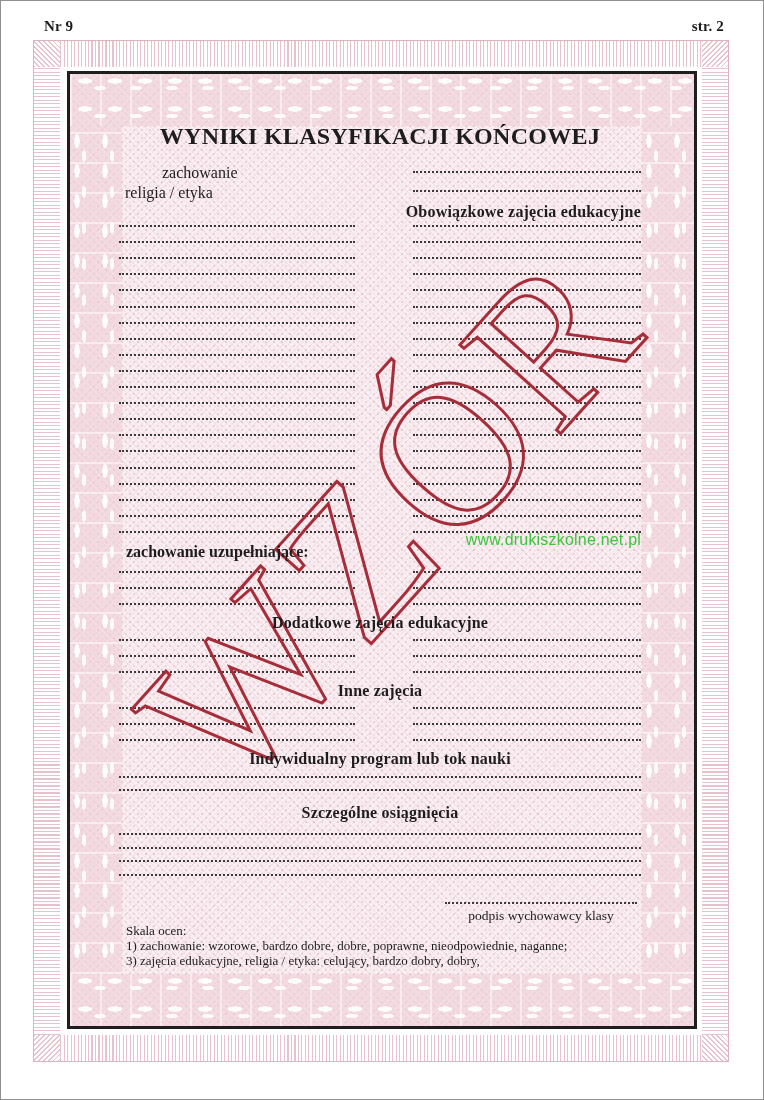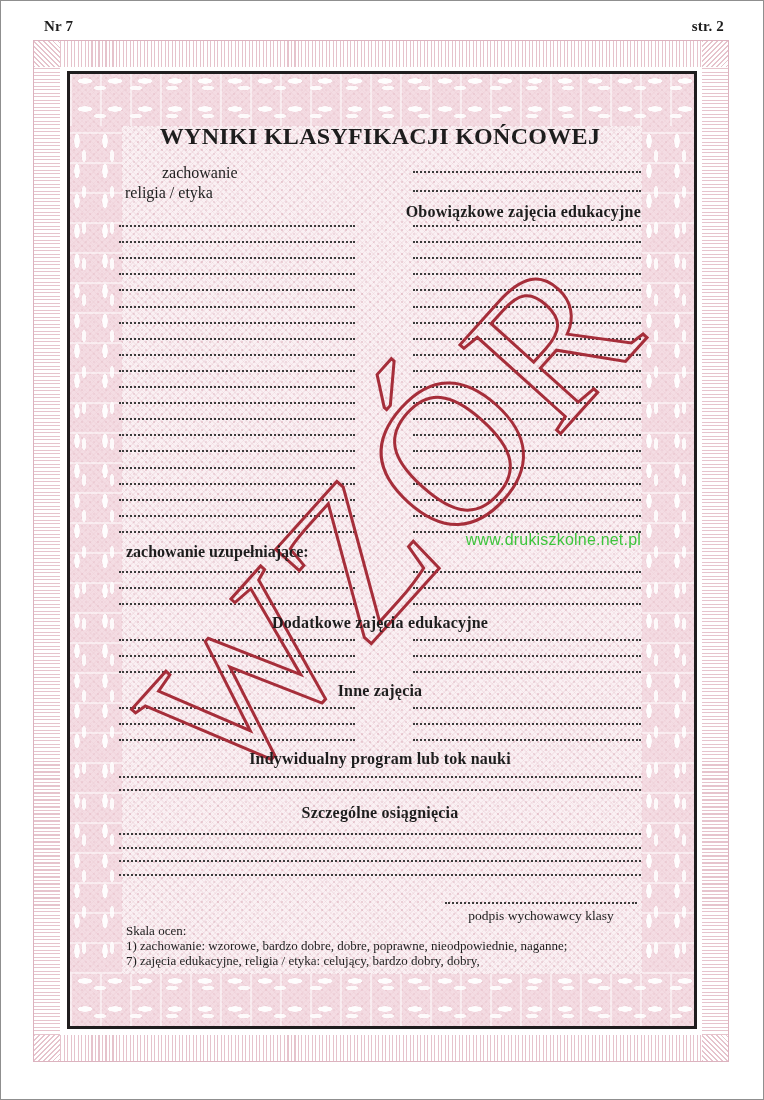--- a/index.html
+++ b/index.html
@@ -89,21 +89,21 @@
     position:absolute;z-index:5;left:119px;width:522px;top:531px;text-align:right;
     font-family:"Liberation Sans", sans-serif;font-size:16px;letter-spacing:.2px;
     opacity:.92;
   }
 </style>
 </head>
 <body>
 
 <div class="page">
 
-  <div class="corner-label nr txt">Nr 7</div>
+  <div class="corner-label nr txt">Nr 9</div>
   <div class="corner-label str txt">str. 2</div>
 
   <div class="band">
     <div class="strip top"></div>
     <div class="strip bottom"></div>
     <div class="strip left"></div>
     <div class="strip right"></div>
     <div class="corner tl"></div>
     <div class="corner tr"></div>
     <div class="corner bl"></div>
@@ -123,21 +123,21 @@
   <div class="txt sec obow">Obowiązkowe zajęcia edukacyjne</div>
   <div class="txt przedm">zachowanie uzupełniające:</div>
   <div class="txt sec dodat">Dodatkowe zajęcia edukacyjne</div>
   <div class="txt sec inne">Inne zajęcia</div>
   <div class="txt sec indyw">Indywidualny program lub tok nauki</div>
   <div class="txt sec szcz">Szczególne osiągnięcia</div>
 
   <div class="txt podpis">podpis wychowawcy klasy</div>
   <div class="txt fn t">Skala ocen:</div>
   <div class="txt fn l1">1) zachowanie: wzorowe, bardzo dobre, dobre, poprawne, nieodpowiednie, naganne;</div>
-  <div class="txt fn l2">7) zajęcia edukacyjne, religia / etyka: celujący, bardzo dobry, dobry,</div>
+  <div class="txt fn l2">3) zajęcia edukacyjne, religia / etyka: celujący, bardzo dobry, dobry,</div>
 
   <div class="wzor" style="-webkit-text-stroke: 3px rgb(166, 46, 58);">WZÓR</div>
   <div class="wm-url" style="color: rgb(46, 194, 46);">www.drukiszkolne.net.pl</div>
 
   <div id="lines-layer">
       <div class="dotline" style="top: 171px; left: 413px; width: 228px;"></div>
       <div class="dotline" style="top: 190px; left: 413px; width: 228px;"></div>
       <div class="dotline" style="top: 225px; left: 119px; width: 236px;"></div>
       <div class="dotline" style="top: 225px; left: 413px; width: 228px;"></div>
       <div class="dotline" style="top: 241.1px; left: 119px; width: 236px;"></div>

